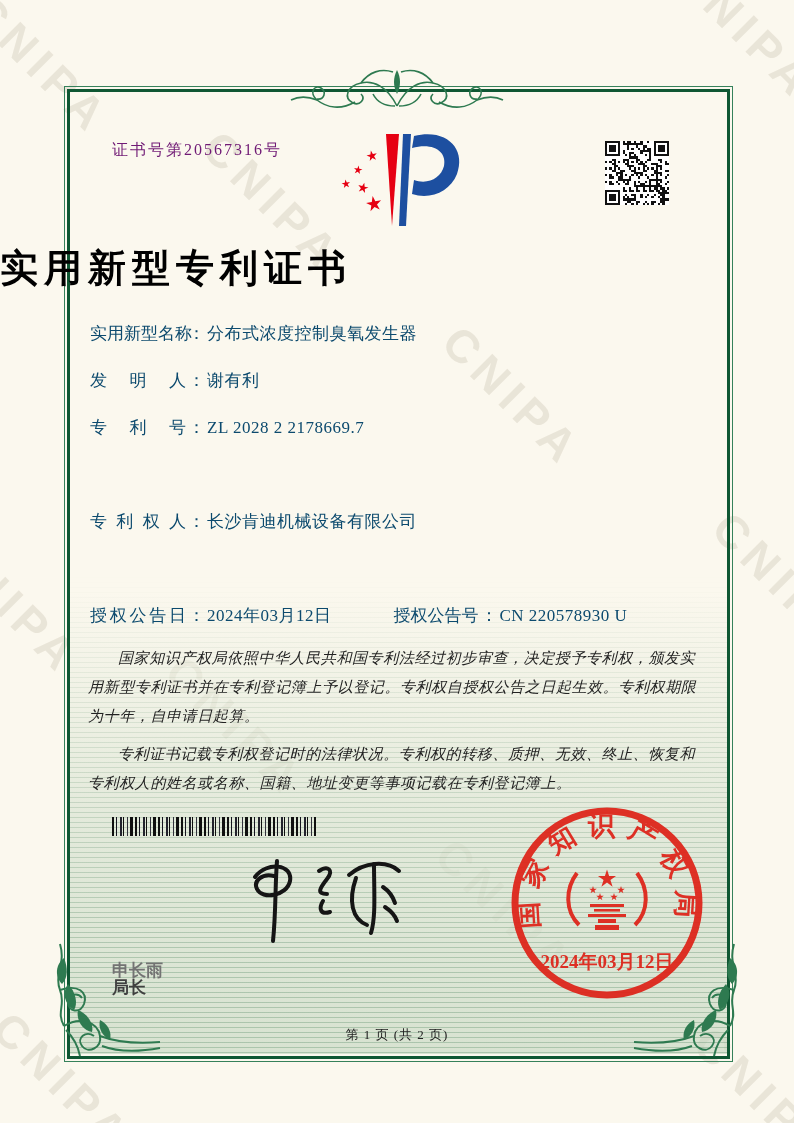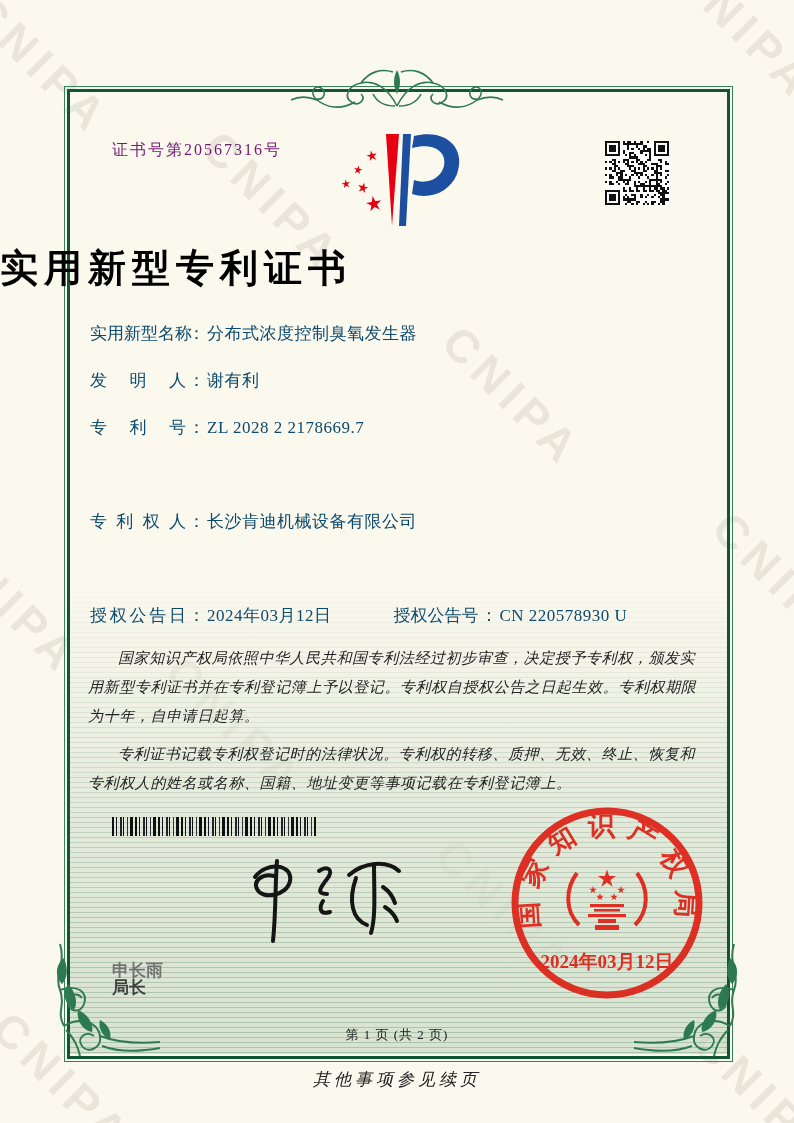--- a/index.html
+++ b/index.html
@@ -491,15 +491,14 @@
         <rect x="-13" y="14" width="26" height="2.6"></rect>
         <rect x="-19" y="19" width="38" height="3"></rect>
         <rect x="-9" y="24" width="18" height="4"></rect>
         <rect x="-12" y="30" width="24" height="5"></rect>
       </g>
     </g>
     <text x="107" y="172" text-anchor="middle" font-size="19" font-weight="bold" fill="#de2318">2024年03月12日</text>
   </svg>
 
   <div class="pagenum">第 1 页 (共 2 页)</div>
-  <div class="note">其他事项参见续页</div>
 
 </div>
 
 </body></html>

